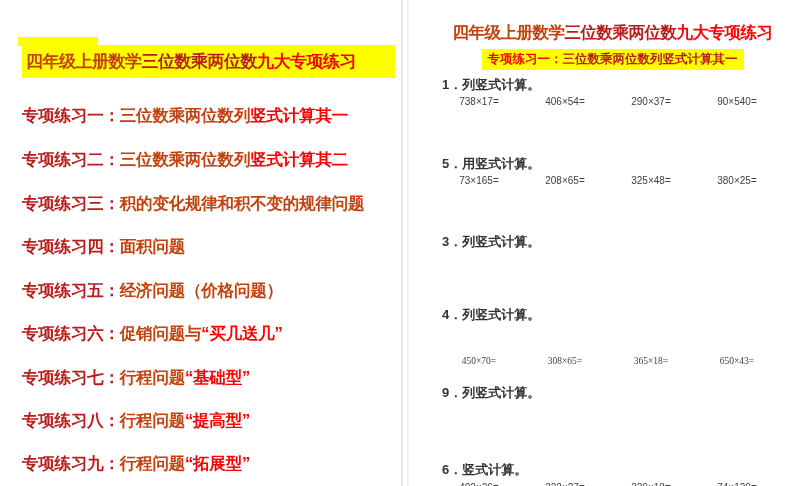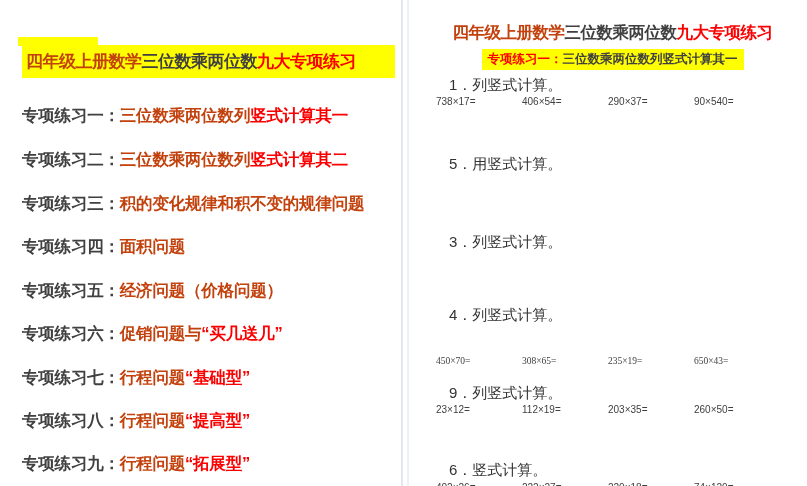--- a/index.html
+++ b/index.html
@@ -9,21 +9,21 @@
     font-family:"Liberation Sans","DejaVu Sans",sans-serif;
   }
   .page{position:absolute;top:0;height:486px;background:#fff;}
   .page-left{left:0;width:400px;}
   .page-right{left:418px;width:389px;}
   .gutter-line{position:absolute;top:0;height:486px;}
   .gl1{left:401px;width:2px;background:#e4e8ee;}
   .gl2{left:407px;width:2px;background:#eef1f5;}
 
   .c-black{color:#c2410c;}
-  .c-blue{color:#404040;}
+  .c-blue{color:#b91c1c;}
   .c-red{color:#fb0000;margin-top:16px;}
 
   
   .hl-sliver{position:absolute;left:18px;top:37px;width:80px;height:9px;background:#ffff00;}
   .left-title{
     position:absolute;left:22px;top:45px;width:369px;height:33px;
     margin:0;background:#ffff00;
     font-size:17px;font-weight:bold;line-height:33px;
     padding-left:4px;white-space:nowrap;letter-spacing:-0.5px;
   }
@@ -38,24 +38,24 @@
     position:absolute;left:0;top:22px;width:100%;margin:0;
     text-align:center;font-size:16.5px;font-weight:bold;white-space:nowrap;letter-spacing:-0.5px;
   }
   .subtitle-wrap{position:absolute;left:0;top:49px;width:100%;text-align:center;}
   .subtitle{
     display:inline-block;background:#ffff00;
     font-size:12.5px;font-weight:bold;line-height:19px;
     padding:1px 6px;white-space:nowrap;
   }
   .ex-label{
-    position:absolute;left:31px;
-    font-size:15px;color:#333;font-weight:normal;white-space:nowrap;
+    position:absolute;left:24px;
+    font-size:13px;color:#333;font-weight:bold;white-space:nowrap;
   }
-  .expr-row{position:absolute;left:18px;white-space:nowrap;}
+  .expr-row{position:absolute;left:18px;white-space:nowrap;text-align:center;}
   .expr{
     display:inline-block;width:86px;
     font-size:10px;color:#404040;white-space:nowrap;
   }
   .row-5{left:14px;}
   .row-5 .expr{width:69px;}
   .row-serif .expr{font-family:"Liberation Serif","DejaVu Serif",serif;font-size:9.5px;margin-top:35px;}
 </style>
 </head>
 <body>
@@ -88,32 +88,32 @@
     <div class="subtitle-wrap">
       <span class="subtitle"><span class="c-red">专项练习一：</span><span class="c-blue">三位数乘两位数列竖式计算其一</span></span>
     </div>
 
     <div class="ex-label" style="top:76px">1．列竖式计算。</div>
     <div class="expr-row" style="top:91px">
       <span class="expr">738×17=</span><span class="expr">406×54=</span><span class="expr">290×37=</span><span class="expr">90×540=</span>
     </div>
 
     <div class="ex-label" style="top:155px">5．用竖式计算。</div>
+    <div class="expr-row" style="top:170px">
+      <span class="expr">73×165=</span><span class="expr">208×65=</span><span class="expr">325×48=</span><span class="expr">380×25=</span>
+    </div>
 
     <div class="ex-label" style="top:233px">3．列竖式计算。</div>
 
     <div class="ex-label" style="top:306px">4．列竖式计算。</div>
     <div class="expr-row row-serif" style="top:321px">
-      <span class="expr">450×70=</span><span class="expr">308×65=</span><span class="expr">235×19=</span><span class="expr">650×43=</span>
+      <span class="expr">450×70=</span><span class="expr">308×65=</span><span class="expr">365×18=</span><span class="expr">650×43=</span>
     </div>
 
     <div class="ex-label" style="top:384px">9．列竖式计算。</div>
-    <div class="expr-row" style="top:399px">
-      <span class="expr">23×12=</span><span class="expr">112×19=</span><span class="expr">203×35=</span><span class="expr">260×50=</span>
-    </div>
 
     <div class="ex-label" style="top:461px">6．竖式计算。</div>
     <div class="expr-row" style="top:477px">
       <span class="expr">402×26=</span><span class="expr">222×27=</span><span class="expr">220×18=</span><span class="expr">74×120=</span>
     </div>
   </section>
 
 </div>
 
 </body></html>

